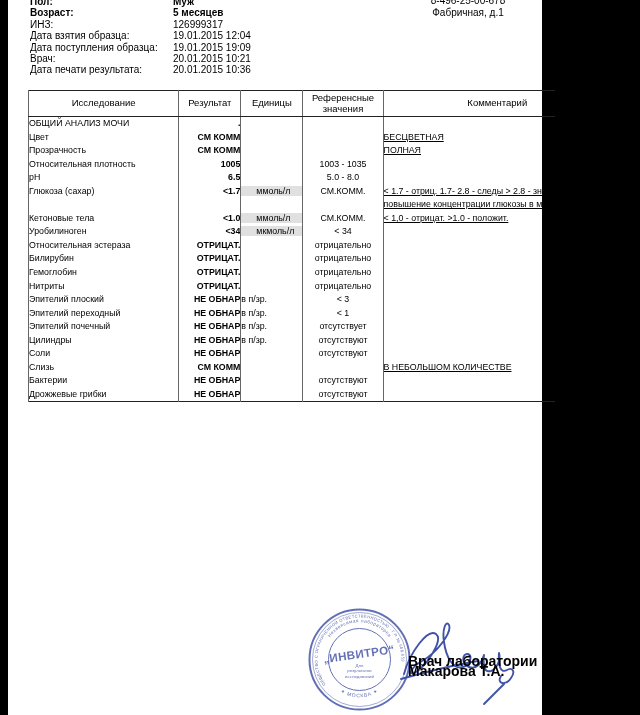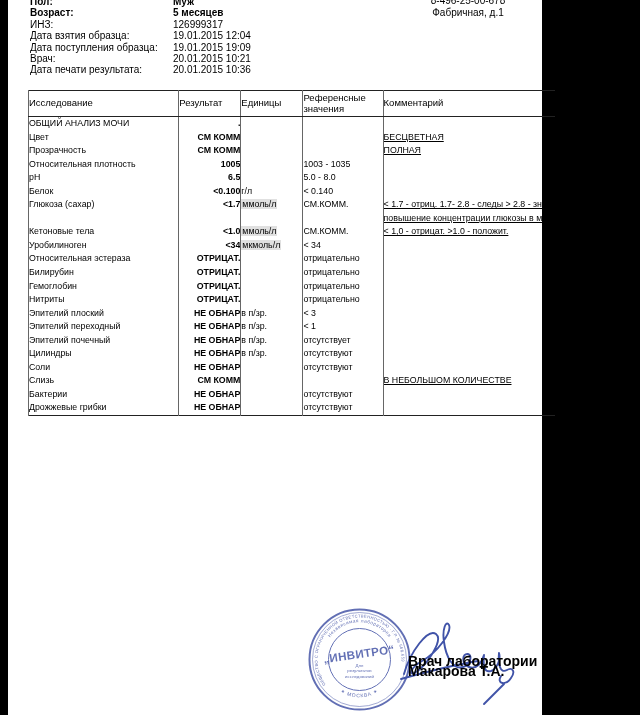--- a/index.html
+++ b/index.html
@@ -17,34 +17,34 @@
   #contact-block{position:absolute;left:412px;top:-5px;width:112px;text-align:center;
                  font-size:10px;line-height:11.6px;white-space:nowrap;}
 
   
   #results-table{position:absolute;left:28px;top:90px;width:584px;border-collapse:collapse;
                  table-layout:fixed;}
   #results-table th,#results-table td{border-left:1px solid #666;border-right:1px solid #666;
                  padding:0;overflow:hidden;}
   #results-table{border:1px solid #222;}
   #results-table thead th{border-bottom:1px solid #222;font-weight:normal;font-size:9.5px;
-                 line-height:10.5px;height:25px;vertical-align:middle;text-align:left;}
+                 line-height:10.5px;height:25px;vertical-align:middle;text-align:center;}
   #results-table td{font-size:8.8px;line-height:13.55px;vertical-align:top;}
   .col-name{width:150px;}
   .col-result{width:62px;}
   .col-units{width:62px;}
   .col-ref{width:80px;}
   .col-comment{width:228px;}
   td.c-name{padding-left:2px;white-space:nowrap;}
   td.c-result{font-weight:bold;text-align:right;padding-right:18px;white-space:nowrap;}
   td.c-units{padding-left:3px;white-space:nowrap;}
-  td.c-ref{white-space:nowrap;}
+  td.c-ref{text-align:center;white-space:nowrap;}
   td.c-comment{padding-left:3px;line-height:12.9px;text-decoration:underline;}
   tr.section td.c-name{font-weight:normal;}
-  .hl{background:#e0e0e0;padding:0 1px;}
+  .hl{background:#e0e0e0;padding:0 15px;}
 
   
   #stamp{position:absolute;left:306px;top:606px;width:107px;height:107px;opacity:.88;}
   #signature{position:absolute;left:398px;top:616px;width:142px;height:96px;}
   #doctor-block{position:absolute;left:408px;top:656px;font-size:14px;font-weight:bold;
                 line-height:10px;white-space:nowrap;}
 </style>
 </head>
 <body>
 
@@ -132,27 +132,20 @@
           <td class="c-result">1005</td>
           <td class="c-units"></td>
           <td class="c-ref">1003 - 1035</td>
           <td class="c-comment"></td>
         </tr>
         <tr>
           <td class="c-name">pH</td>
           <td class="c-result">6.5</td>
           <td class="c-units"></td>
           <td class="c-ref">5.0 - 8.0</td>
-          <td class="c-comment"></td>
-        </tr>
-        <tr>
-          <td class="c-name">Белок</td>
-          <td class="c-result">&lt;0.100</td>
-          <td class="c-units">г/л</td>
-          <td class="c-ref">&lt; 0.140</td>
           <td class="c-comment"></td>
         </tr>
         <tr>
           <td class="c-name">Глюкоза (сахар)</td>
           <td class="c-result">&lt;1.7</td>
           <td class="c-units"><span class="hl">ммоль/л</span></td>
           <td class="c-ref">СМ.КОММ.</td>
           <td class="c-comment">&lt; 1.7 - отриц. 1.7- 2.8 - следы &gt; 2.8 - значимое повышение концентрации глюкозы в моче</td>
         </tr>
         <tr>

